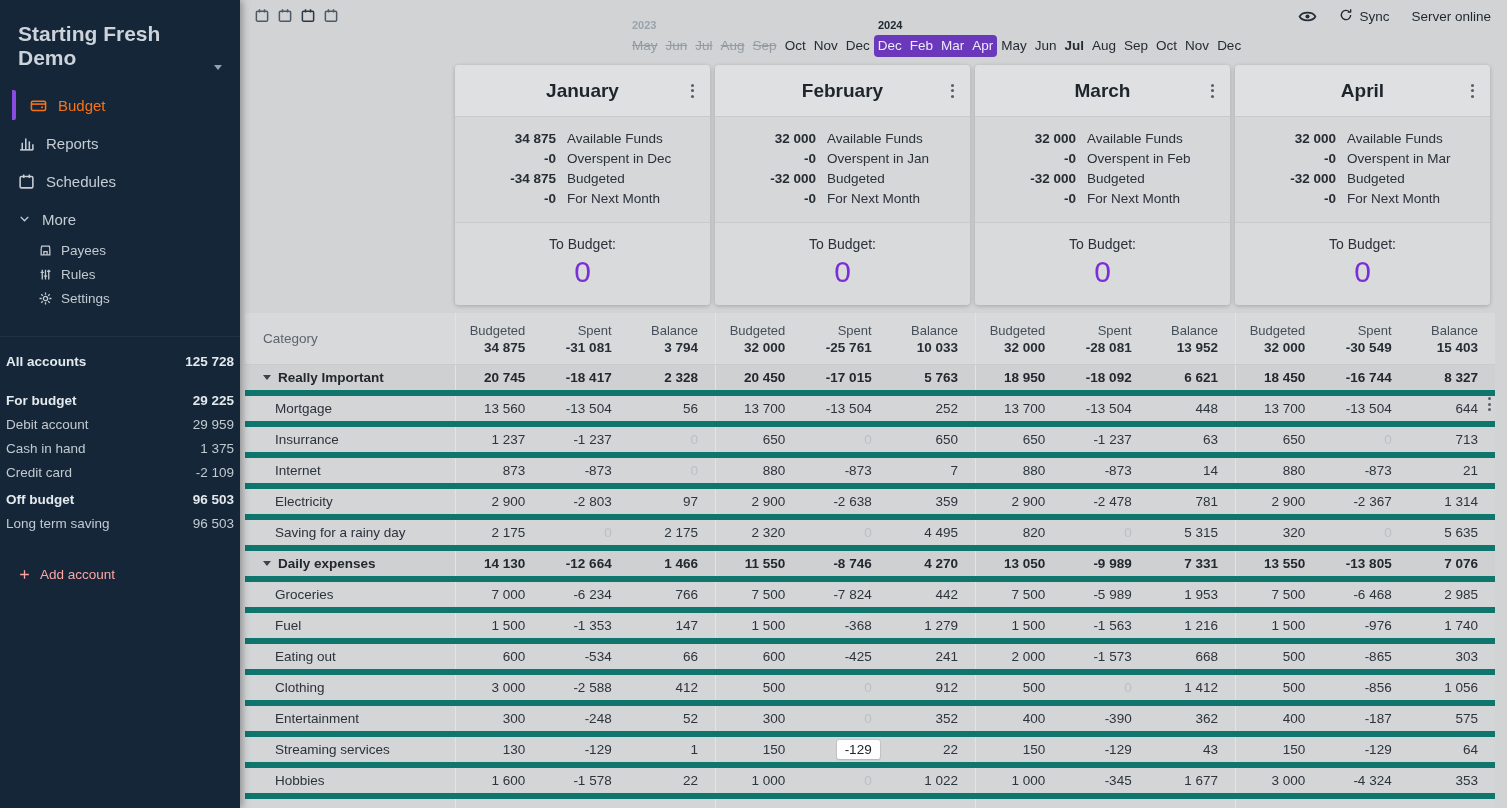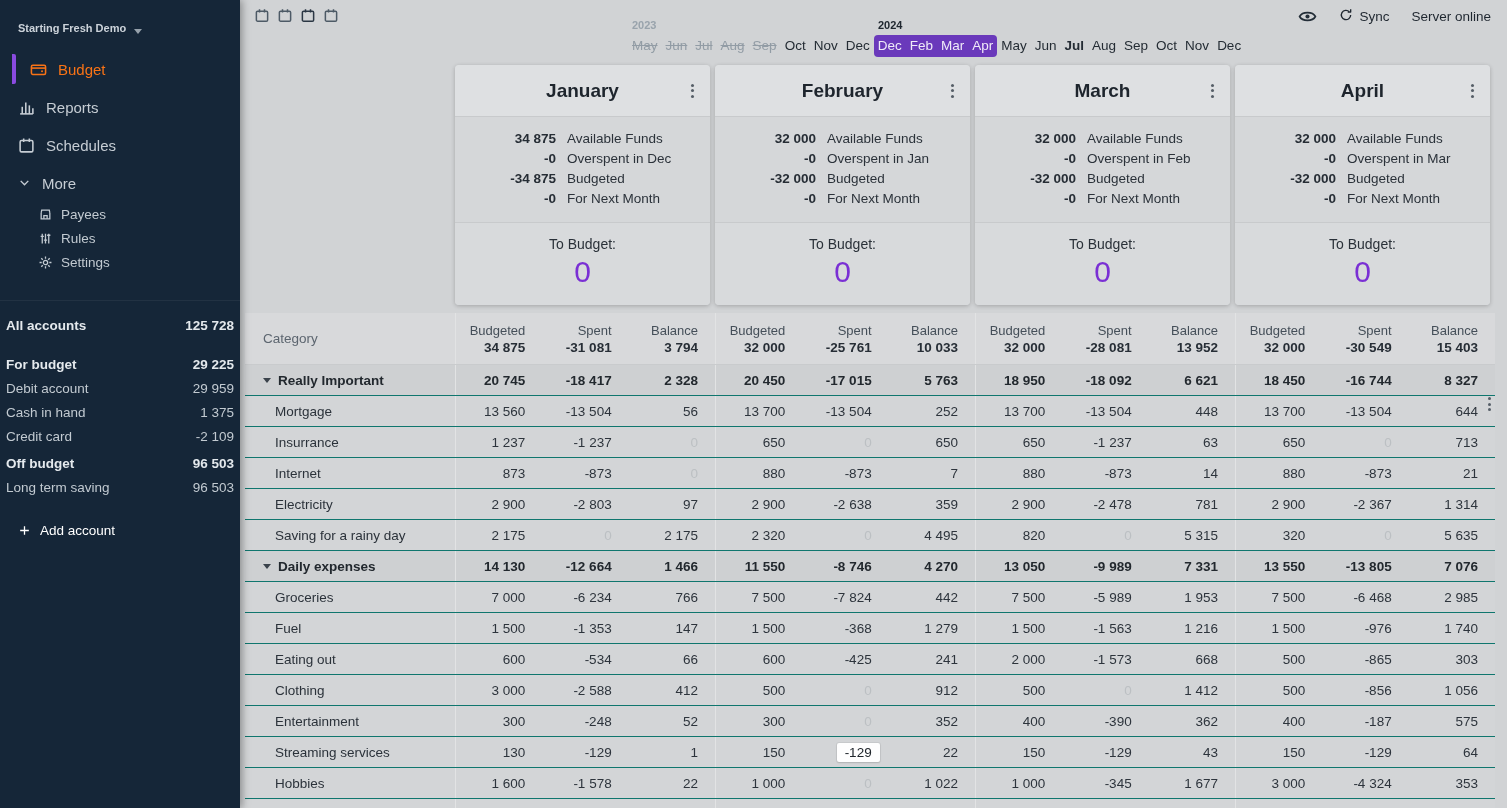--- a/index.html
+++ b/index.html
@@ -12,21 +12,21 @@
   }
   .app { display:flex; width:1507px; height:808px; }
 
   
   .sidebar {
     width:240px; flex-shrink:0; background:#152638; color:#c5cdd4;
     position:relative; z-index:3; box-shadow:2px 0 8px rgba(0,0,0,0.35);
   }
   .sb-title {
     display:flex; align-items:flex-end; gap:8px;
-    padding:22px 18px 16px; font-size:11px; font-weight:700; color:#ccd3da;
+    padding:22px 18px 16px; font-size:21px; font-weight:700; color:#ccd3da;
     cursor:pointer;
   }
   .caret-down { width:0; height:0; border-left:4px solid transparent; border-right:4px solid transparent; border-top:5px solid #96a1ab; margin-top:2px; }
   .sb-item {
     display:flex; align-items:center; gap:11px; padding:9px 18px;
     font-size:15px; color:#c6cdd4; position:relative; cursor:pointer; height:38px;
   }
   .sb-item svg { flex-shrink:0; }
   .sb-item.active { color:#f97316;margin-left:12px; }
   .sb-item.active::before {
@@ -39,22 +39,22 @@
   }
   .accounts { margin-top:26px; border-top:1px solid rgba(255,255,255,0.06); padding-top:12px; }
   .acct-row {
     display:flex; justify-content:space-between; align-items:center;
     padding:4px 6px; font-size:13.5px; color:#c2cad1; cursor:pointer; height:24px;
   }
   .acct-row.bold { font-weight:700; color:#e4e9ed; }
   .acct-row.all { margin-bottom:15px; }
   .acct-group { margin-top:3px; }
   .add-account {
-    display:flex; align-items:center; gap:9px; margin-top:16px;
-    padding:8px 18px; font-size:13.5px; color:#ffffff; cursor:pointer;
+    display:flex; align-items:center; gap:9px; margin-top:24px;
+    padding:8px 18px; font-size:13.5px; color:#fca5a5; cursor:pointer;
   }
 
   
   .main { flex:1; position:relative; padding-left:5px; }
 
   .topbar { position:relative; height:65px; }
   .cal-buttons { position:absolute; left:8px; top:7px; display:flex; gap:5px; }
   .cal-btn { padding:1px; cursor:pointer; color:#4d5a66; }
   .cal-btn.active { color:#2b3744; }
 
@@ -107,21 +107,21 @@
   .thead { display:flex; background:#d8d9db; height:52px; border-bottom:1px solid #c9cbcd; }
   .cat-h {
     width:210px; display:flex; align-items:center; justify-content:space-between;
     padding:0 12px 0 18px; color:#5c656f;
   }
   .mblock { width:260px; display:flex; border-left:1px solid #e2e3e4; }
   .hcell { flex:1; text-align:right; padding:9px 17px 0 0; line-height:17px; cursor:pointer; }
   .hlabel { color:#454f59; font-size:13px; }
   .htotal { font-weight:700; color:#272e36; }
 
-  .trow { display:flex; height:31px; align-items:stretch; background:#d3d5d7; border-bottom:1px solid #0f766e; }
+  .trow { display:flex; height:31px; align-items:stretch; background:#d3d5d7; border-bottom:6px solid #0f766e; }
   .trow.group { background:#ced0d2; }
   .trow.group .cat-cell, .trow.group .ncell { font-weight:700; color:#22282e; }
   .cat-cell {
     width:210px; display:flex; align-items:center; gap:7px;
     padding-left:18px; color:#2b323a; white-space:nowrap; overflow:hidden; cursor:pointer;
   }
   .cat-cell.indent { padding-left:30px; }
   .tri { width:0; height:0; border-left:4px solid transparent; border-right:4px solid transparent; border-top:5px solid #3a424b; flex-shrink:0; }
   .ncell { flex:1; display:flex; align-items:center; justify-content:flex-end; padding-right:17px; color:#2d343c; cursor:pointer; }
   .ncell.faded { color:#bcc0c3; }

